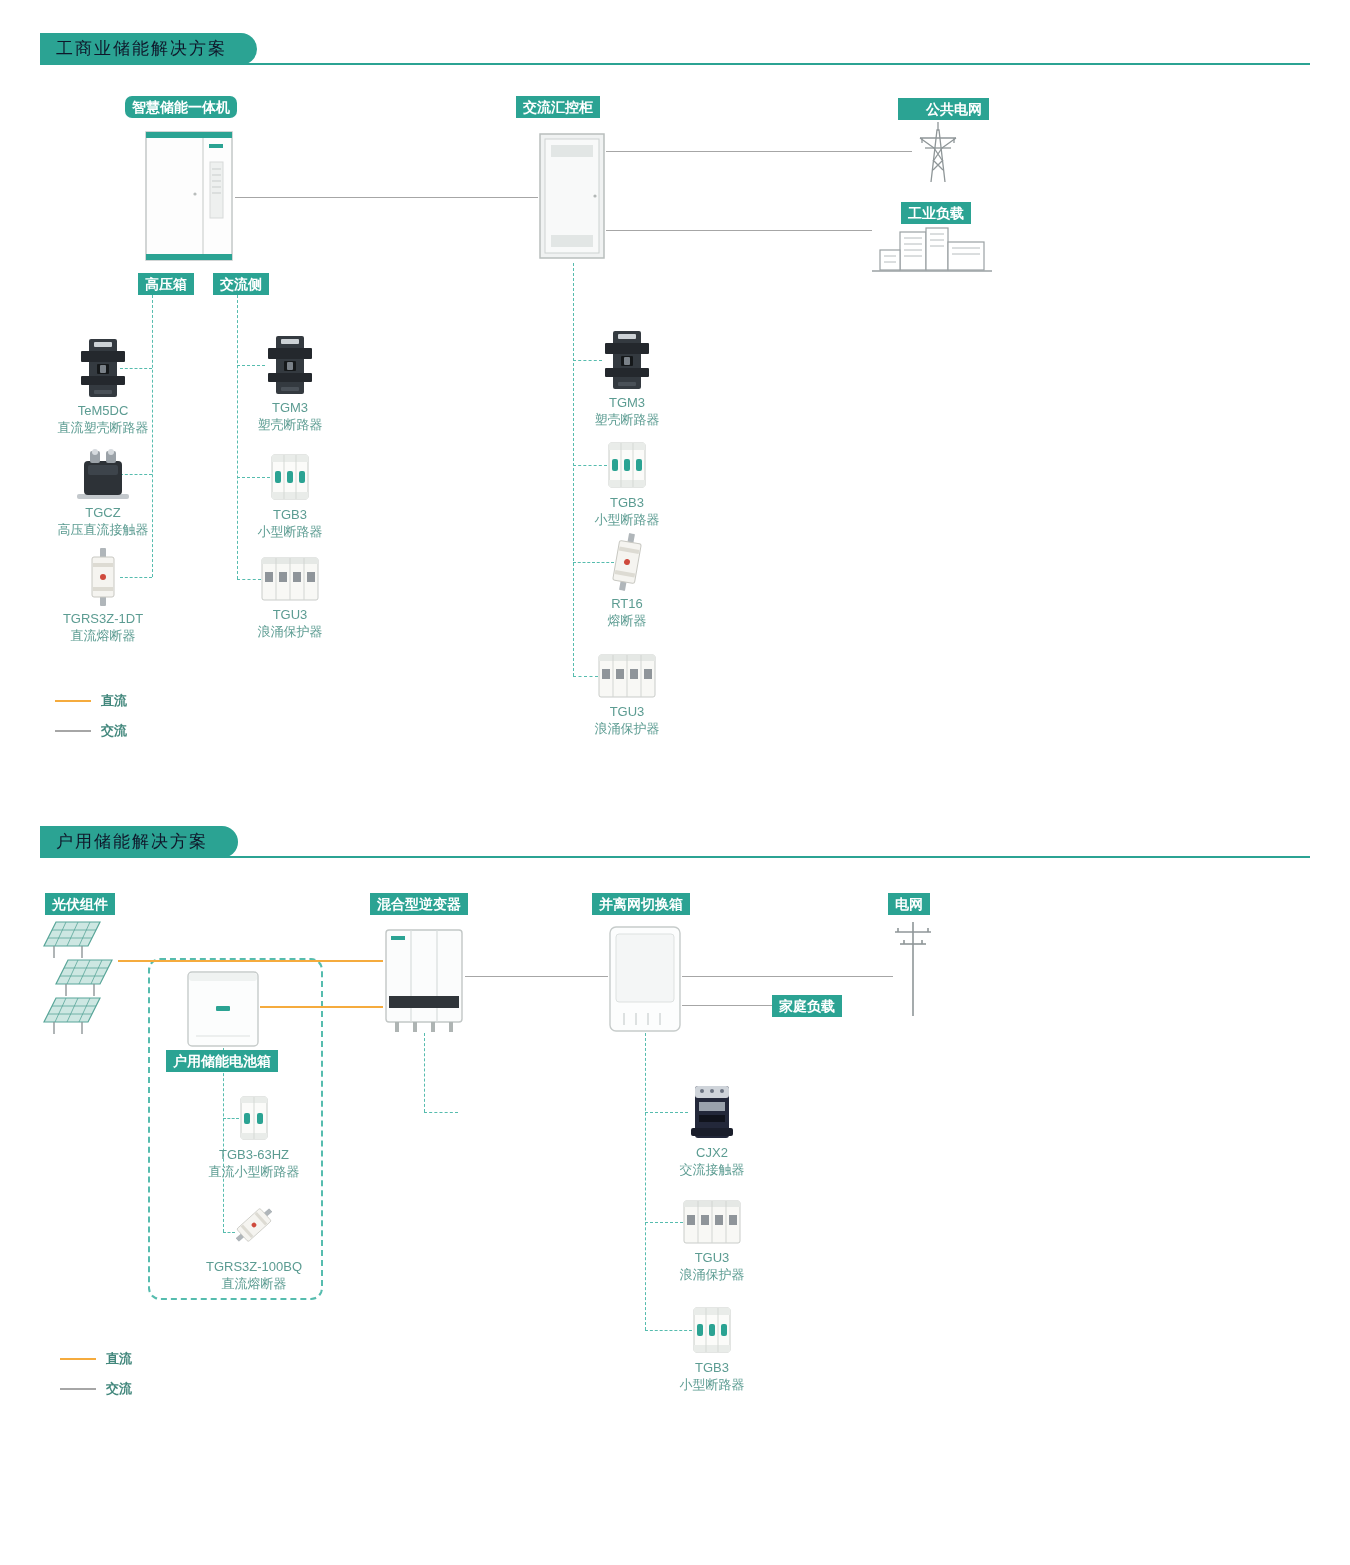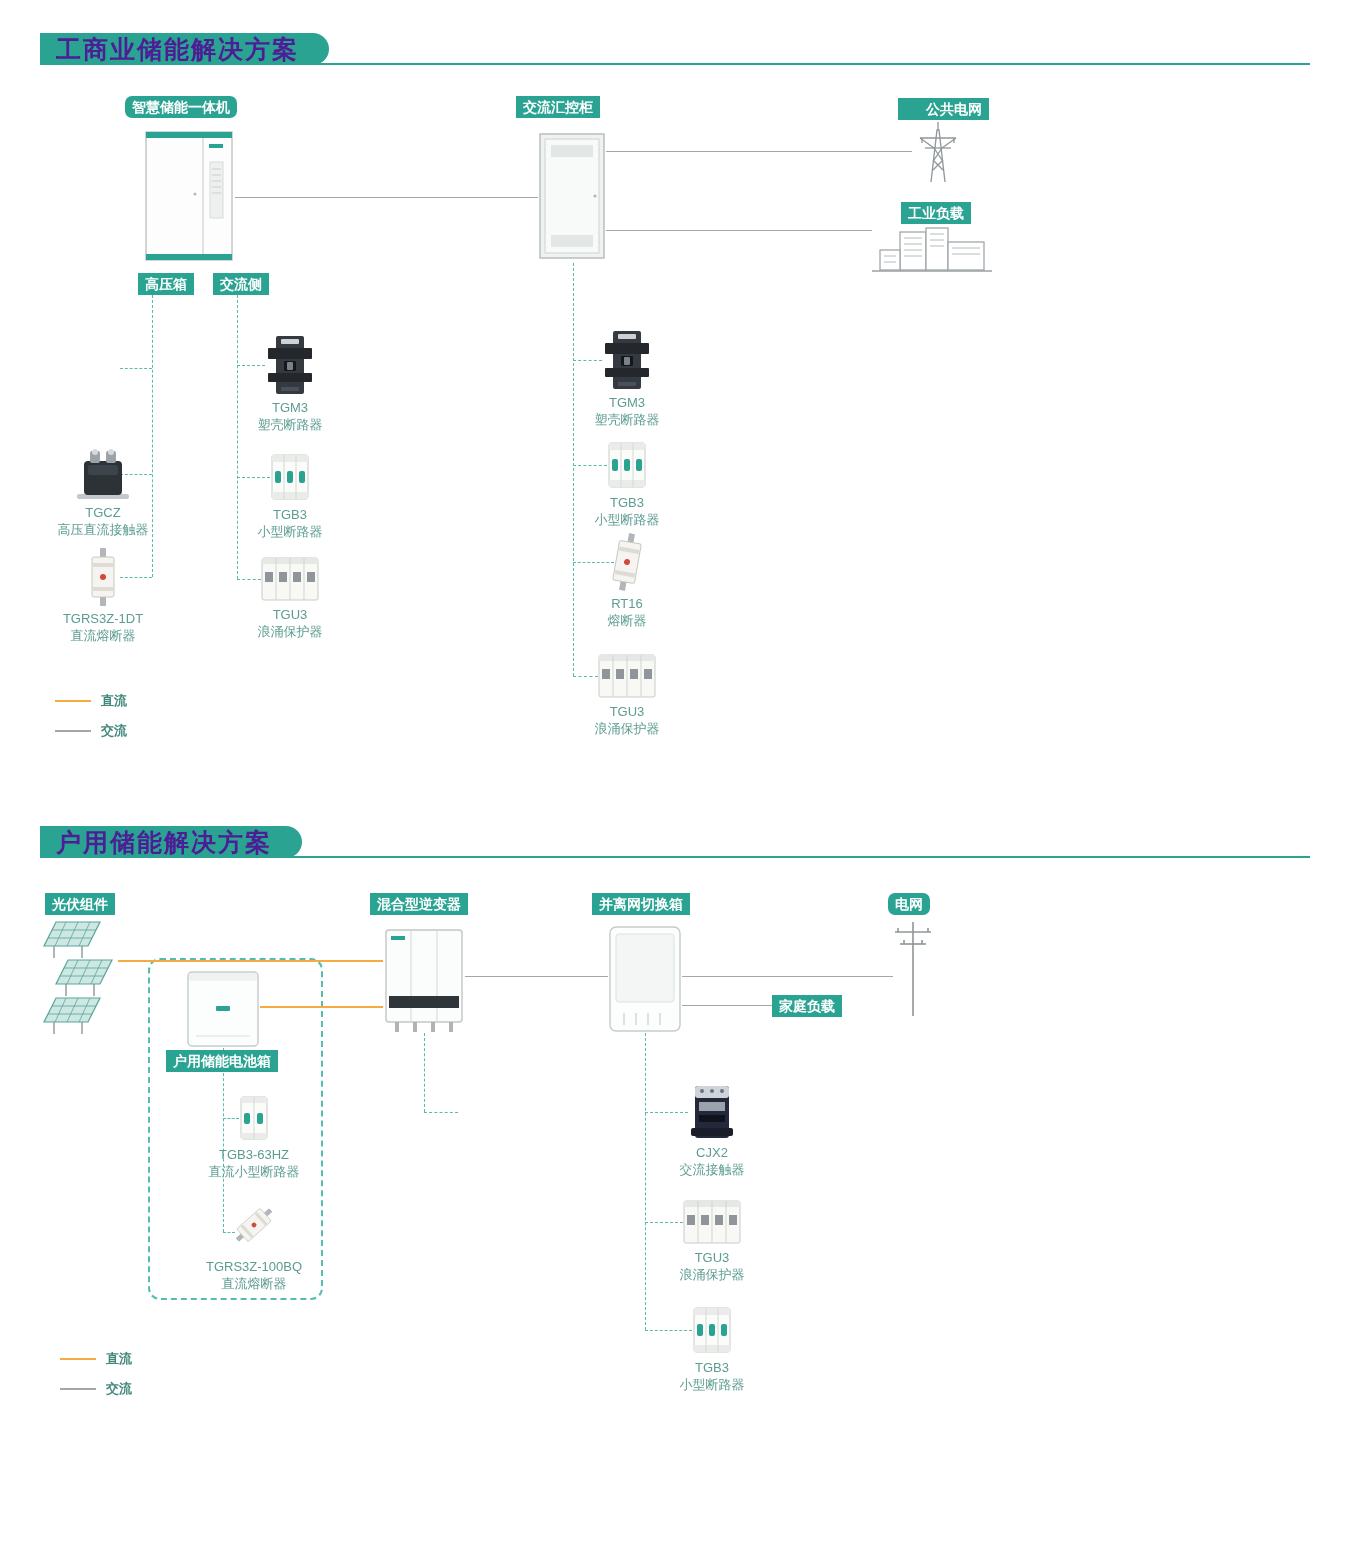--- a/index.html
+++ b/index.html
@@ -5,22 +5,22 @@
   :root{
     --teal:#2BA393;
     --teal-light:#56BCAE;
     --orange:#F5AB3D;
     --grayline:#A6A6A6;
     --ptext:#5C9C92;
   }
   *{margin:0;padding:0;box-sizing:border-box;}
   body{font-family:"Liberation Sans","DejaVu Sans",sans-serif;background:#fff;}
   .canvas{position:relative;width:1350px;height:1565px;background:#fff;overflow:hidden;}
-  .section-bar{position:absolute;height:32px;background:var(--teal);color:#4c1d95;font-weight:bold;
-    font-size:25px;line-height:32px;padding:0 30px 0 16px;border-radius:0 16px 16px 0;
+  .section-bar{position:absolute;height:32px;background:var(--teal);color:#0f172a;font-weight:normal;
+    font-size:17px;line-height:32px;padding:0 30px 0 16px;border-radius:0 16px 16px 0;
     letter-spacing:2px;white-space:nowrap;z-index:3;}
   .section-line{position:absolute;height:2px;background:var(--teal);z-index:2;}
   .badge{position:absolute;background:var(--teal);color:#fff;font-size:14px;font-weight:bold;
     padding:3px 7px;line-height:16px;white-space:nowrap;z-index:5;}
   .hline{position:absolute;height:0;border-top:1.5px solid var(--grayline);z-index:1;}
   .hline.orange{border-top:2px solid var(--orange);}
   .dash-v{position:absolute;width:0;border-left:1.5px dashed var(--teal-light);z-index:1;}
   .dash-h{position:absolute;height:0;border-top:1.5px dashed var(--teal-light);z-index:1;}
   .equip{position:absolute;z-index:4;}
   .product{position:absolute;text-align:center;z-index:4;}
@@ -265,20 +265,29 @@
     <svg width="52" height="62">
         <use href="#sym-tower"></use>
       </svg>
   </div>
   <div class="equip" style="left:872px;top:226px;">
     <svg width="120" height="46">
         <use href="#sym-buildings"></use>
       </svg>
   </div>
 
+  <div class="product" style="left:55px;top:338px;width:96px;">
+    <div class="img" style="height:60px;">
+        <svg width="50" height="60">
+          <use href="#sym-mccb"></use>
+        </svg>
+      </div>
+    <div class="pname">TeM5DC</div>
+    <div class="pdesc">直流塑壳断路器</div>
+  </div>
   <div class="product" style="left:55px;top:448px;width:96px;">
     <div class="img" style="height:52px;">
         <svg width="56" height="52">
           <use href="#sym-contactor"></use>
         </svg>
       </div>
     <div class="pname">TGCZ</div>
     <div class="pdesc">高压直流接触器</div>
   </div>
   <div class="product" style="left:47px;top:548px;width:112px;">
@@ -386,21 +395,21 @@
   <div class="dash-h" style="left:645px;top:1222px;width:38px;"></div>
   <div class="dash-h" style="left:645px;top:1330px;width:47px;"></div>
 
   <div class="dash-v" style="left:223px;top:1048px;height:184px;"></div>
   <div class="dash-h" style="left:223px;top:1118px;width:16px;"></div>
   <div class="dash-h" style="left:223px;top:1232px;width:12px;"></div>
 
   <div class="badge" style="left:45px;top:893px;">光伏组件</div>
   <div class="badge" style="left:370px;top:893px;">混合型逆变器</div>
   <div class="badge" style="left:592px;top:893px;">并离网切换箱</div>
-  <div class="badge" style="left:888px;top:893px;border-radius:7px;">电网</div>
+  <div class="badge" style="left:888px;top:893px;">电网</div>
   <div class="badge" style="left:772px;top:995px;">家庭负载</div>
   <div class="badge" style="left:166px;top:1050px;">户用储能电池箱</div>
 
   <div class="equip" style="left:40px;top:920px;">
       <svg width="64" height="40">
         <use href="#sym-pv"></use>
       </svg>
     </div>
   <div class="equip" style="left:52px;top:958px;">
       <svg width="64" height="40">

